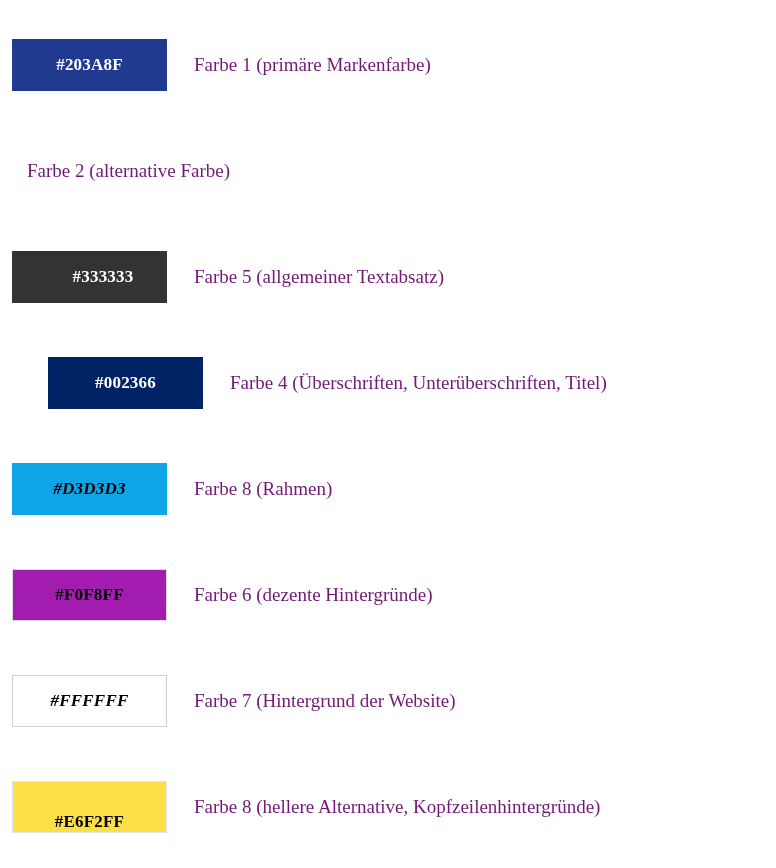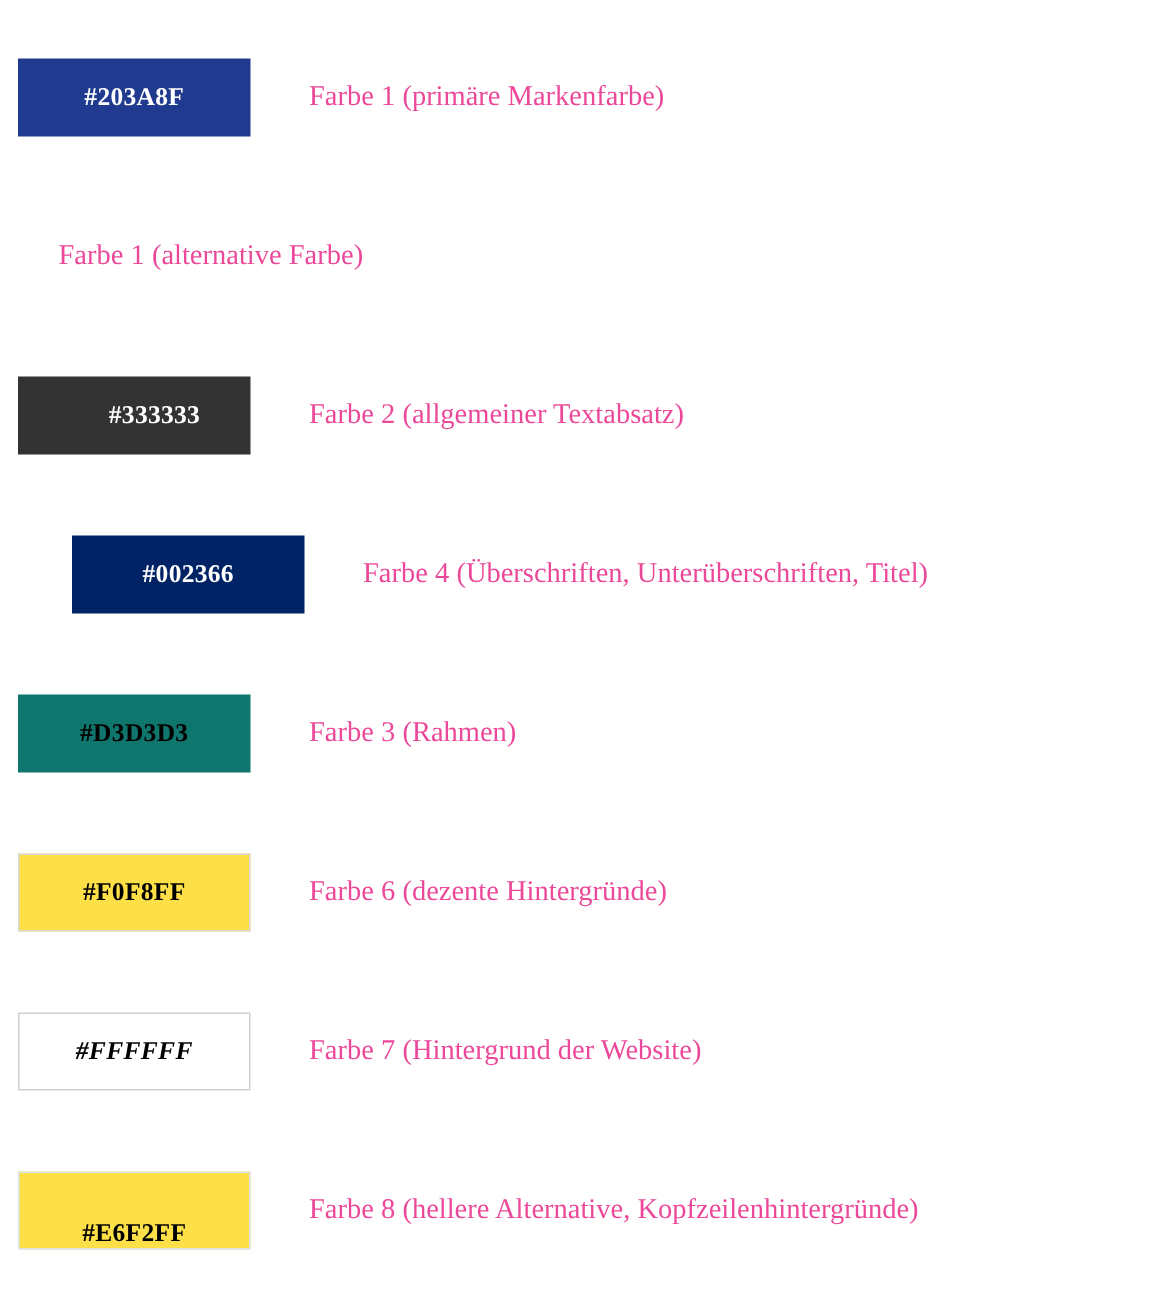--- a/index.html
+++ b/index.html
@@ -32,61 +32,61 @@
     justify-content: center;
     box-sizing: border-box;
   }
   .swatch-code {
     font-family: "Liberation Serif", serif;
     font-weight: bold;
     font-size: 17px;
     letter-spacing: 0.2px;
   }
   .swatch-desc {
-    margin-left: 39px;
+    margin-left: 27px;
     font-family: "Liberation Serif", serif;
     font-size: 19px;
     line-height: 24px;
-    color: #ec4899;
+    color: #701a75;
     text-align: center;
   }
 </style>
 </head>
 <body>
 
 <div class="palette">
     <div class="swatch-row">
       <div class="swatch" style="background: rgb(32, 58, 143);">
         <span class="swatch-code" style="color: rgb(255, 255, 255);">#203A8F</span>
       </div>
       <div class="swatch-desc">Farbe 1 (primäre Markenfarbe)</div>
     </div>
     <div class="swatch-row">
-      <div class="swatch-desc">Farbe 1 (alternative Farbe)</div>
+      <div class="swatch-desc">Farbe 2 (alternative Farbe)</div>
     </div>
     <div class="swatch-row">
       <div class="swatch" style="background: rgb(51, 51, 51); padding-left: 27px;">
         <span class="swatch-code" style="color: rgb(255, 255, 255);">#333333</span>
       </div>
-      <div class="swatch-desc">Farbe 2 (allgemeiner Textabsatz)</div>
+      <div class="swatch-desc">Farbe 5 (allgemeiner Textabsatz)</div>
     </div>
     <div class="swatch-row">
       <div class="swatch" style="background: rgb(0, 35, 102); margin-left: 48px;">
         <span class="swatch-code" style="color: rgb(255, 255, 255);">#002366</span>
       </div>
       <div class="swatch-desc">Farbe 4 (Überschriften, Unterüberschriften, Titel)</div>
     </div>
     <div class="swatch-row">
-      <div class="swatch" style="background: #0f766e;">
+      <div class="swatch" style="background: #0ea5e9; font-style: italic;">
         <span class="swatch-code" style="color: rgb(0, 0, 0);">#D3D3D3</span>
       </div>
-      <div class="swatch-desc">Farbe 3 (Rahmen)</div>
+      <div class="swatch-desc">Farbe 8 (Rahmen)</div>
     </div>
     <div class="swatch-row">
-      <div class="swatch" style="background: #fde047; border: 1px solid rgb(216, 216, 216);">
+      <div class="swatch" style="background: #a21caf; border: 1px solid rgb(216, 216, 216);">
         <span class="swatch-code" style="color: rgb(0, 0, 0);">#F0F8FF</span>
       </div>
       <div class="swatch-desc">Farbe 6 (dezente Hintergründe)</div>
     </div>
     <div class="swatch-row">
       <div class="swatch" style="background: rgb(255, 255, 255); border: 1px solid rgb(207, 207, 207);">
         <span class="swatch-code" style="color: rgb(0, 0, 0); font-style: italic;">#FFFFFF</span>
       </div>
       <div class="swatch-desc">Farbe 7 (Hintergrund der Website)</div>
     </div>

